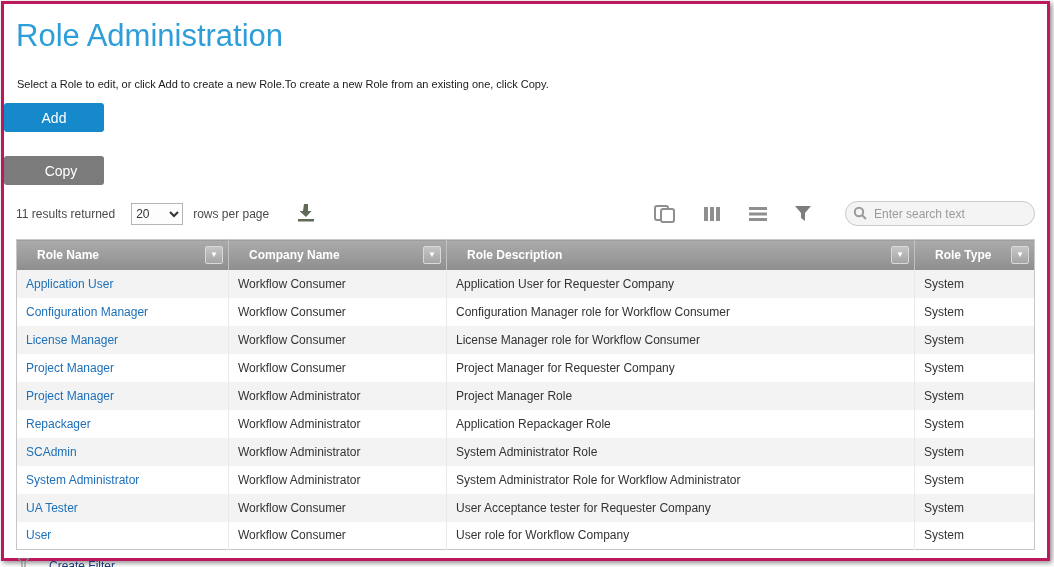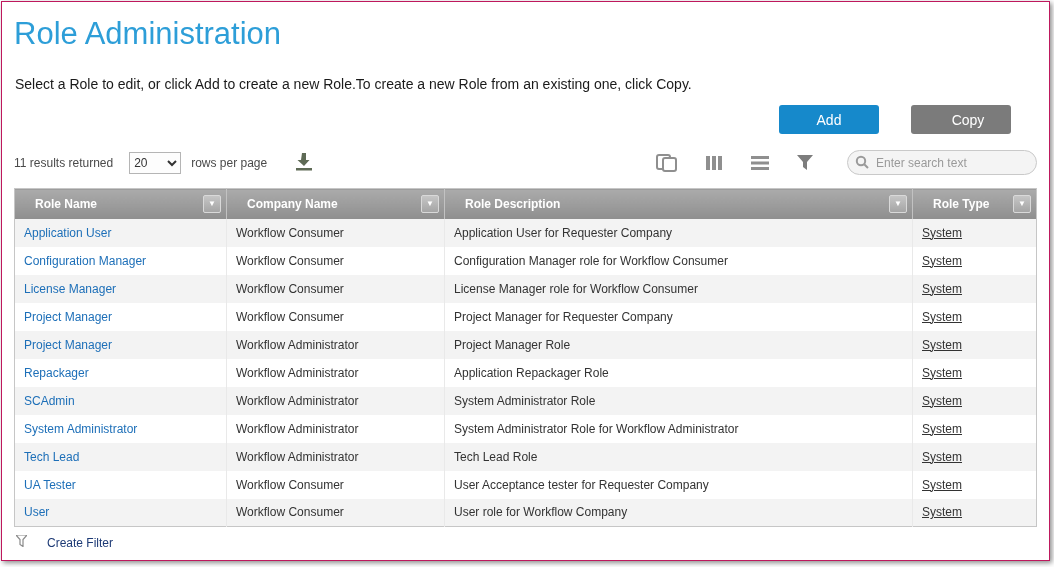--- a/index.html
+++ b/index.html
@@ -6,35 +6,36 @@
   html, body { margin: 0; padding: 0; background: #ffffff; }
   body {
     width: 1054px; height: 567px; overflow: hidden;
     font-family: "Liberation Sans", sans-serif;
     position: relative;
   }
   .page {
     position: absolute; top: 1px; left: 1px;
     width: 1049px; height: 560px;
     background: #fff;
-    border: 1px solid #be185d;
+    border: 3px solid #be185d;
     box-shadow: 2px 2px 5px rgba(0,0,0,0.45);
   }
   .page-title {
     margin: 14px 0 0 12px;
     font-size: 31px; font-weight: 400;
     color: #2d9ed8;
   }
   .subtitle {
     margin: 24px 0 0 13px;
-    font-size: 14px; color: #1a1a1a;
+    font-size: 11px; color: #1a1a1a;
   }
   .actions {
-    display: flex; justify-content: flex-end; gap: 32px;
+    display: flex; justify-content: flex-end; gap: 24px;
     margin: 13px 38px 0 0;
+    flex-direction: column;
   }
   .btn {
     width: 100px; height: 29px;
     border: none; border-radius: 3px;
     font-family: "Liberation Sans", sans-serif;
     font-size: 14px; color: #ffffff; cursor: pointer;
   }
   .btn-add  { background: #1689cb; }
   .btn-copy { background: #7b7b7b; padding-left: 20px; }
 
@@ -90,21 +91,21 @@
     border: 1px solid #d9d9d9; border-radius: 2px;
     color: #ffffff; font-size: 8px; line-height: 16px; text-align: center;
     cursor: pointer; padding: 0;
   }
   tbody td {
     font-size: 12px; color: #333333;
     height: 28px; padding: 0 9px;
     border-right: 1px solid #e9e9e9;
     white-space: nowrap; overflow: hidden;
   }
-  tbody td:last-child { border-right: none; text-decoration: underline; }
+  tbody td:last-child { border-right: none; }
   tbody tr:nth-child(odd)  { background: #f3f3f3; }
   tbody tr:nth-child(even) { background: #ffffff; }
   a.role-link { color: #1d6fb8; text-decoration: none; cursor: pointer; }
 
   .filter-bar {
     margin: 8px 0 0 14px;
     display: inline-flex; align-items: center; gap: 20px;
     font-size: 12px; color: #1d3a75; cursor: pointer;
     background: none; border: none; padding: 0;
     font-family: "Liberation Sans", sans-serif;
@@ -250,26 +251,20 @@
       <td>System Administrator Role</td>
       <td>System</td>
     </tr>
         <tr>
       <td><a class="role-link">System Administrator</a></td>
       <td>Workflow Administrator</td>
       <td>System Administrator Role for Workflow Administrator</td>
       <td>System</td>
     </tr>
         <tr>
-      <td><a class="role-link">Tech Lead</a></td>
-      <td>Workflow Administrator</td>
-      <td>Tech Lead Role</td>
-      <td>System</td>
-    </tr>
-        <tr>
       <td><a class="role-link">UA Tester</a></td>
       <td>Workflow Consumer</td>
       <td>User Acceptance tester for Requester Company</td>
       <td>System</td>
     </tr>
         <tr>
       <td><a class="role-link">User</a></td>
       <td>Workflow Consumer</td>
       <td>User role for Workflow Company</td>
       <td>System</td>

